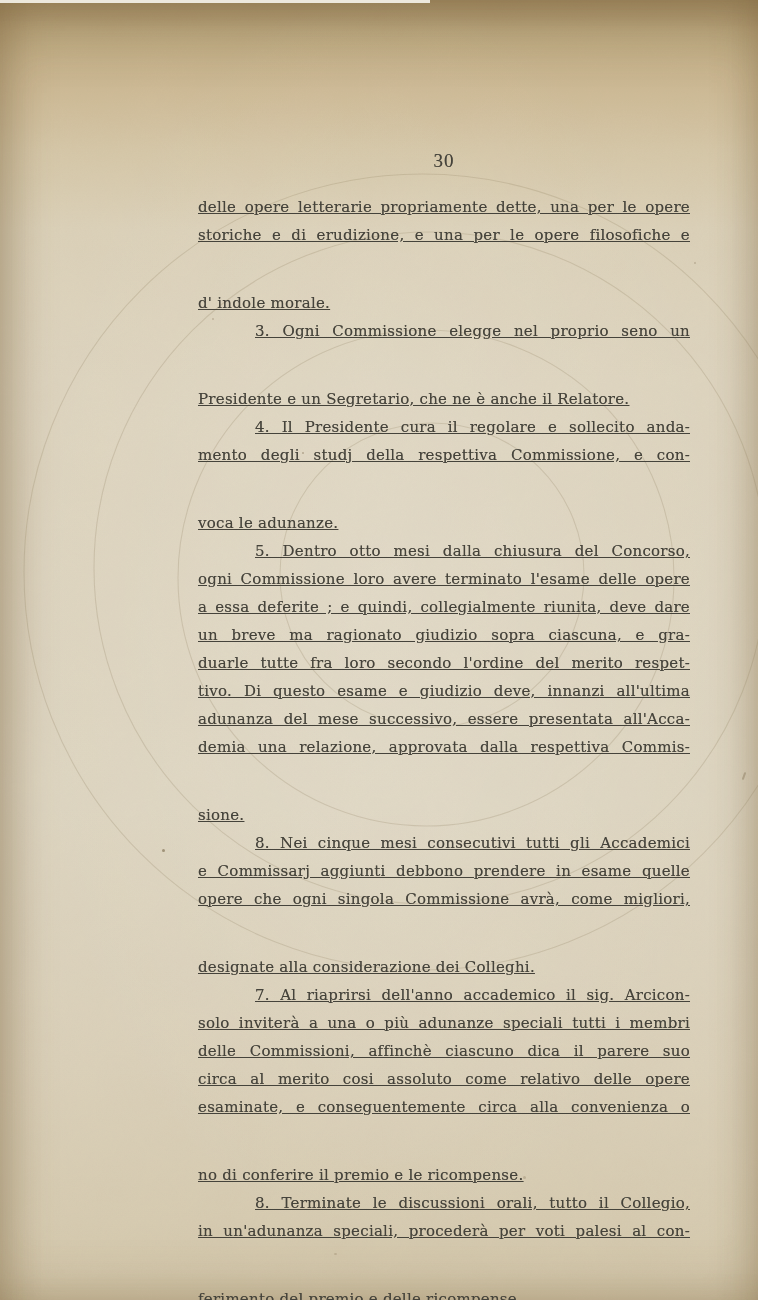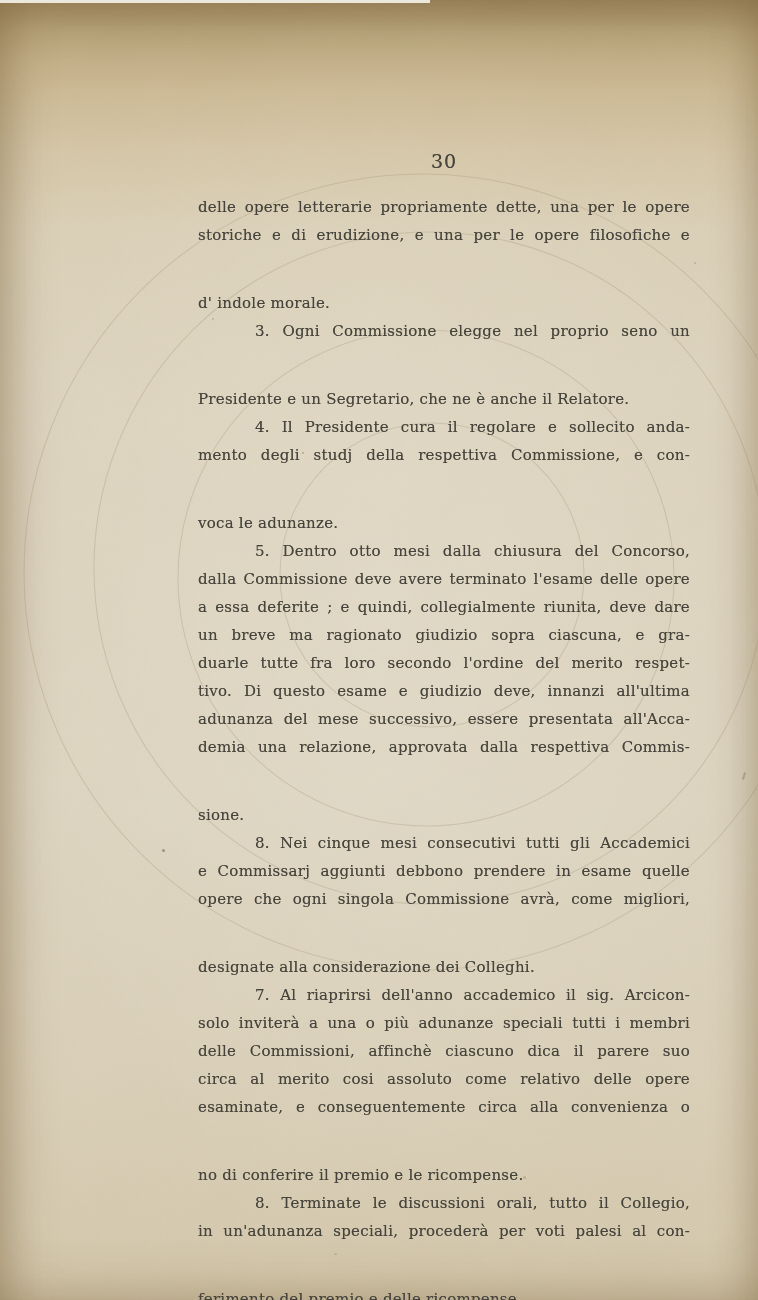--- a/index.html
+++ b/index.html
@@ -49,37 +49,39 @@
   .page-number {
     position: absolute;
     top: 150px;
     left: 198px;
     width: 492px;
     text-align: center;
     font-size: 19px;
     letter-spacing: 1px;
     color: var(--ink);
     text-shadow: 0 0 0.6px rgba(62, 58, 48, 0.55);
+    font-family: Liberation Serif, serif;
   }
 
   .text-block {
     position: absolute;
     top: 193px;
     left: 198px;
     width: 492px;
     color: var(--ink);
     font-size: 15px;
     line-height: 28px;
     letter-spacing: 0.25px;
     text-shadow: 0 0 0.6px rgba(62, 58, 48, 0.5);
   }
   .paragraph { margin: 0; }
   .line {
     text-align: justify;
     text-align-last: justify;
+    text-decoration: underline;
     -moz-text-align-last: justify;
   }
   .line.last {
     text-align-last: left;
     margin-top: 40px;
     -moz-text-align-last: left;
   }
   .line.indent { text-indent: 57px; }
 
   .speck {
@@ -137,21 +139,21 @@
         <div class="line indent">3. Ogni Commissione elegge nel proprio seno un</div>
         <div class="line last">Presidente e un Segretario, che ne è anche il Relatore.</div>
       </div>
       <div class="paragraph">
         <div class="line indent">4. Il Presidente cura il regolare e sollecito anda-</div>
         <div class="line">mento degli studj della respettiva Commissione, e con-</div>
         <div class="line last">voca le adunanze.</div>
       </div>
       <div class="paragraph">
         <div class="line indent">5. Dentro otto mesi dalla chiusura del Concorso,</div>
-        <div class="line">dalla Commissione deve avere terminato l'esame delle opere</div>
+        <div class="line">ogni Commissione loro avere terminato l'esame delle opere</div>
         <div class="line">a essa deferite ; e quindi, collegialmente riunita, deve dare</div>
         <div class="line">un breve ma ragionato giudizio sopra ciascuna, e gra-</div>
         <div class="line">duarle tutte fra loro secondo l'ordine del merito respet-</div>
         <div class="line">tivo. Di questo esame e giudizio deve, innanzi all'ultima</div>
         <div class="line">adunanza del mese successivo, essere presentata all'Acca-</div>
         <div class="line">demia una relazione, approvata dalla respettiva Commis-</div>
         <div class="line last">sione.</div>
       </div>
       <div class="paragraph">
         <div class="line indent">8. Nei cinque mesi consecutivi tutti gli Accademici</div>

